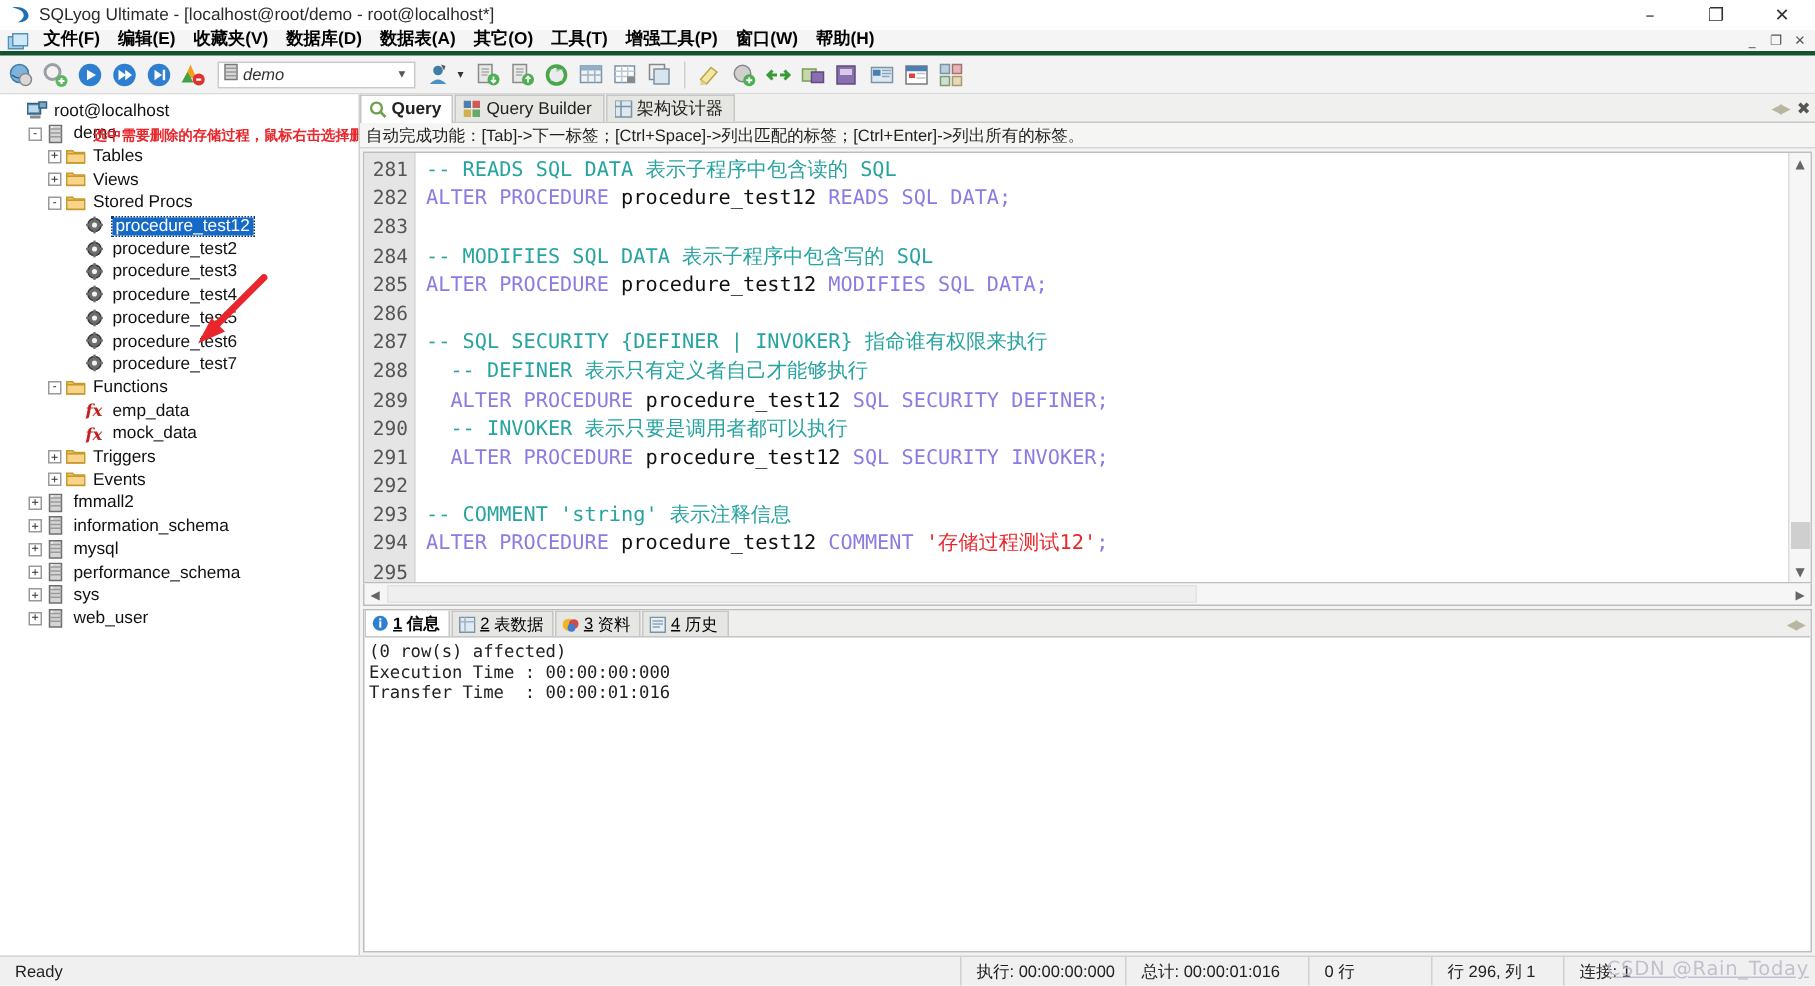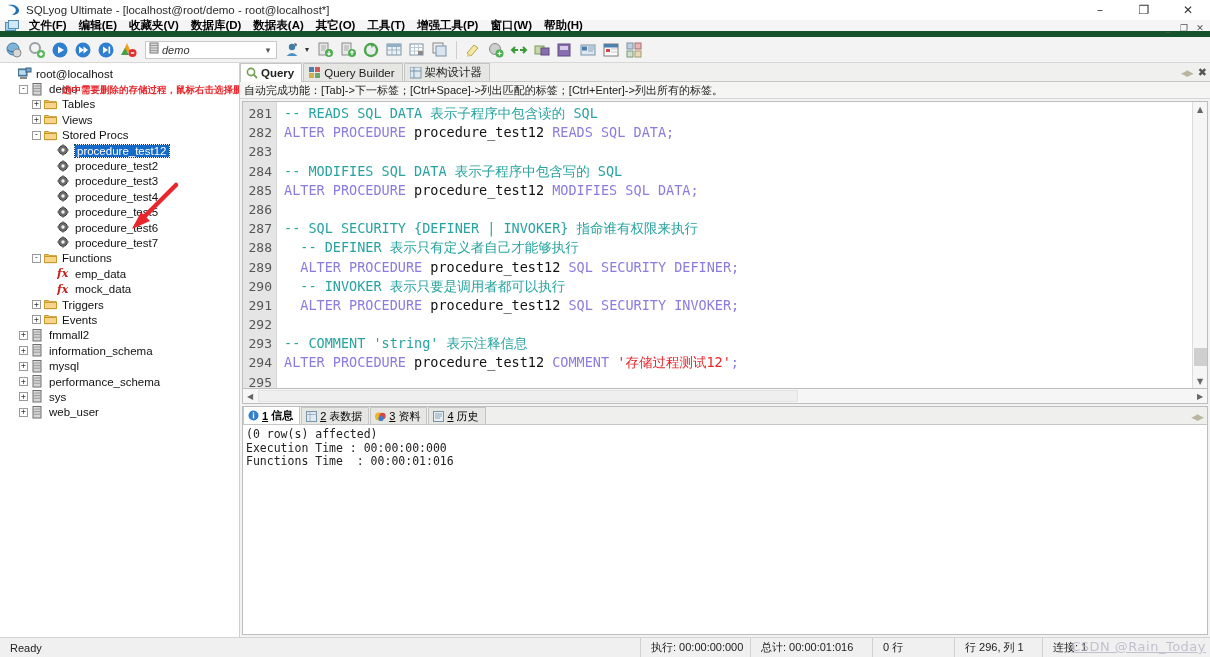--- a/index.html
+++ b/index.html
@@ -48,23 +48,23 @@
     display: flex; align-items: center; justify-content: center;
     font-size: 11px; color: #333;
     line-height: 1;
   }
   .win-btn .glyph { font-family: "DejaVu Sans", sans-serif; font-size: 12px; }
 
   
   .menubar {
     height: 17px;
     background: #f5f5f5;
-    display: flex; align-items: center;
-    position: relative;
-    border-bottom: 6px solid #14532d;
+    display: flex; align-items: flex-end;
+    position: relative;
+    border-bottom: 3px solid #14532d;
     flex: 0 0 auto;
   }
   .menu-doc-icon {
     width: 14px; height: 12px;
     margin: 0 4px 0 5px;
   }
   .menu-item {
     font-size: 11.5px;
     padding: 1px 6px;
     color: #000;
@@ -992,21 +992,21 @@
                 </svg>
               </span>
               <u>4</u>
               <span>历史</span>
             </div>
             <div class="restabs-right">◀▶</div>
         </div>
         <div class="resbody" id="result-body">
             <div class="rl">(0 row(s) affected)</div>
             <div class="rl">Execution Time : 00:00:00:000</div>
-            <div class="rl">Functions Time  : 00:00:01:016</div>
+            <div class="rl">Transfer Time  : 00:00:01:016</div>
           </div>
       </div>
 
     </div>
   </div>
 
   <div class="statusbar">
     <div class="st-ready" style="width:640px">Ready</div>
     <div class="st-cell" style="width:110px">执行: 00:00:00:000</div>
     <div class="st-cell" style="width:122px">总计: 00:00:01:016</div>

